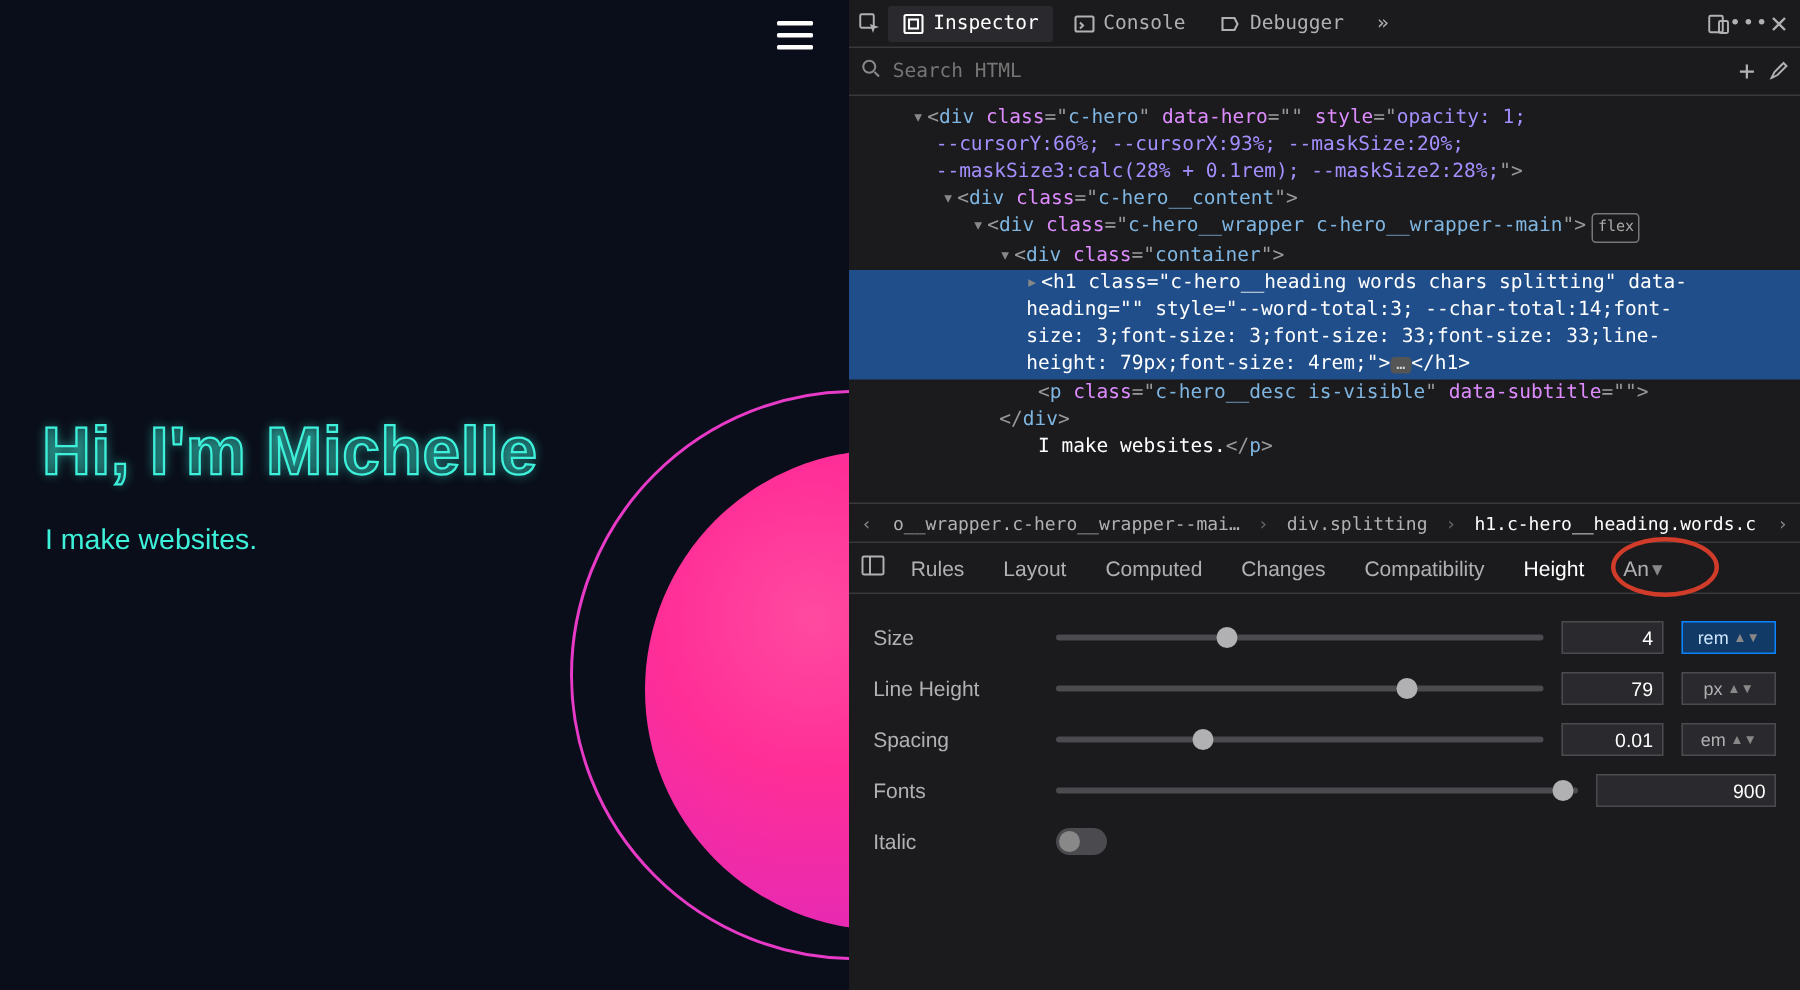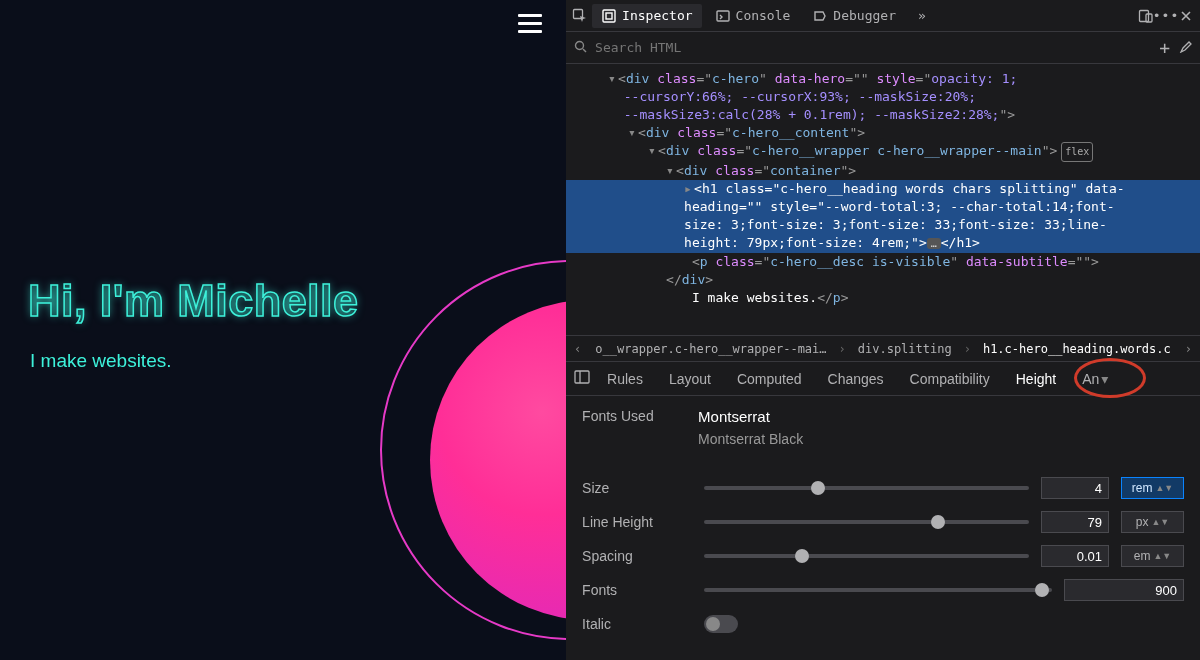--- a/index.html
+++ b/index.html
@@ -254,27 +254,20 @@
     <div class="stab">Computed</div>
     <div class="stab">Changes</div>
     <div class="stab">Compatibility</div>
     <div class="stab active">Height</div>
     <div class="stab" style="padding-right:2px;">An</div>
     <span style="color:#888;">▾</span>
     <div class="ellipse-mark"></div>
   </div>
 
   <div class="fonts-panel">
-    <div class="fonts-used-row">
-      <div class="label">Fonts Used</div>
-      <div class="vals">
-        <div class="fam">Montserrat</div>
-        <div class="face">Montserrat Black</div>
-      </div>
-    </div>
 
     <div class="prop-row">
       <div class="plabel">Size</div>
       <div class="slider">
           <div class="thumb" style="left:35%"></div>
         </div>
       <input class="valbox" value="4" style="">
       <div class="unitbox-sel">
           <span>rem</span>
           <span class="caret">▲▼</span>

